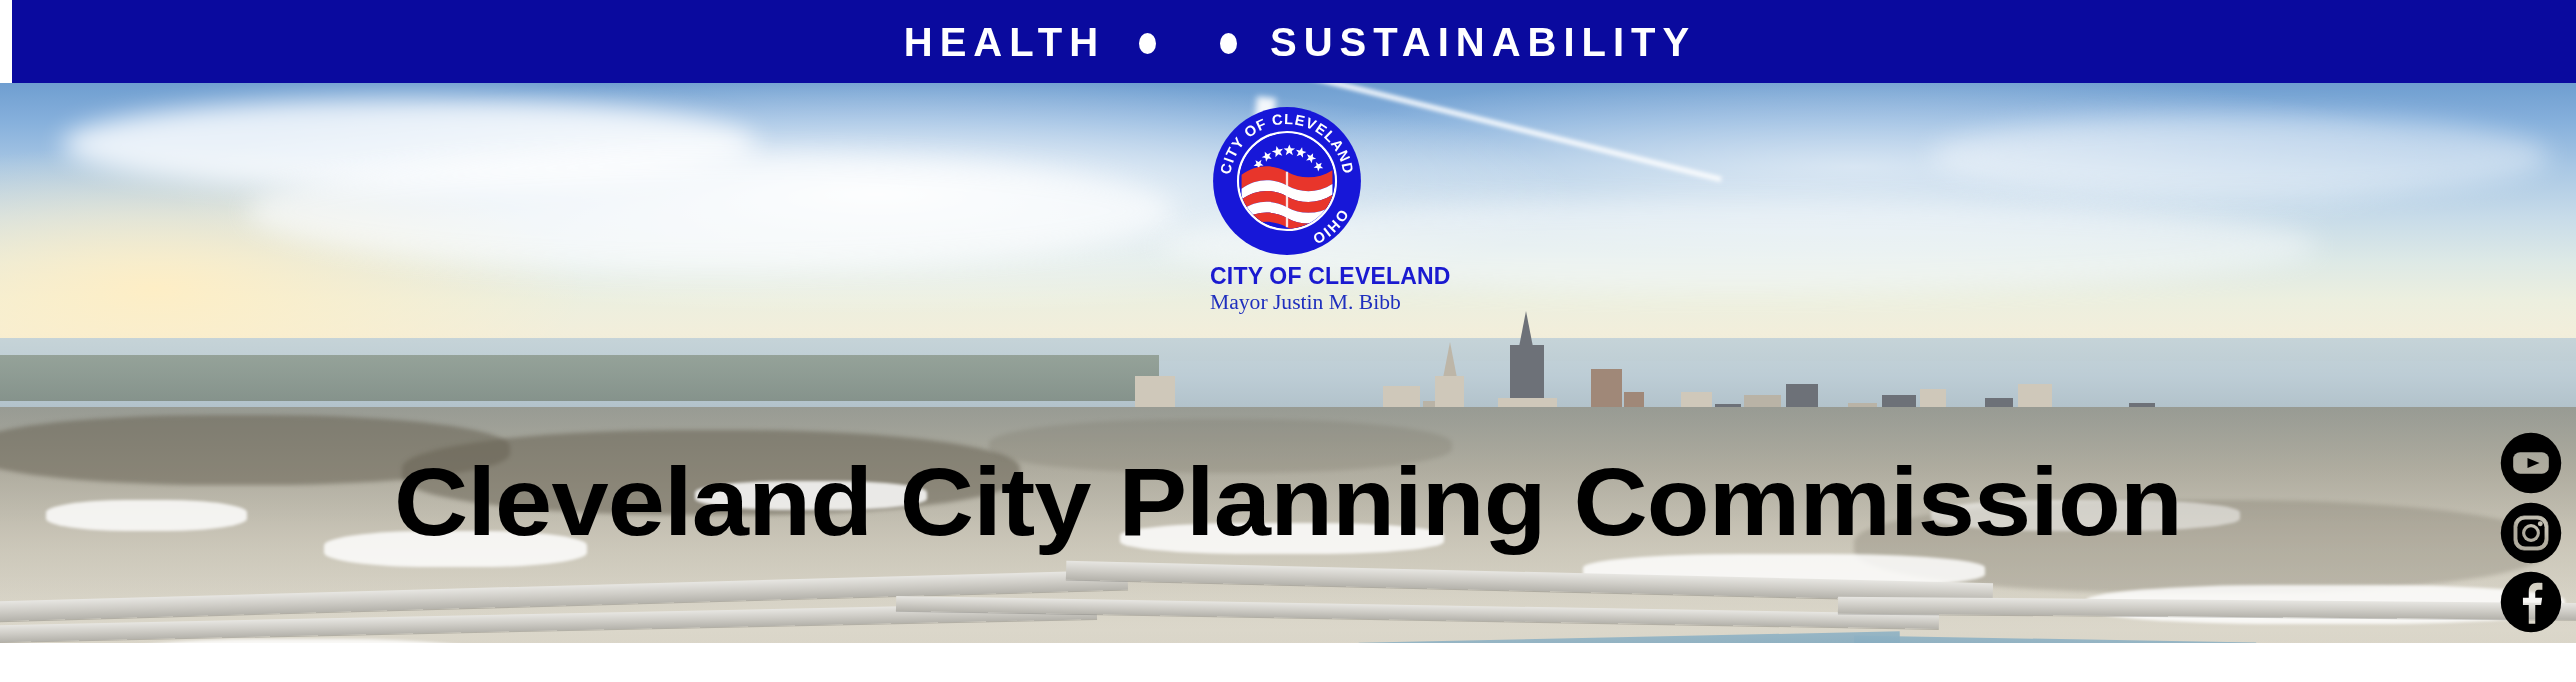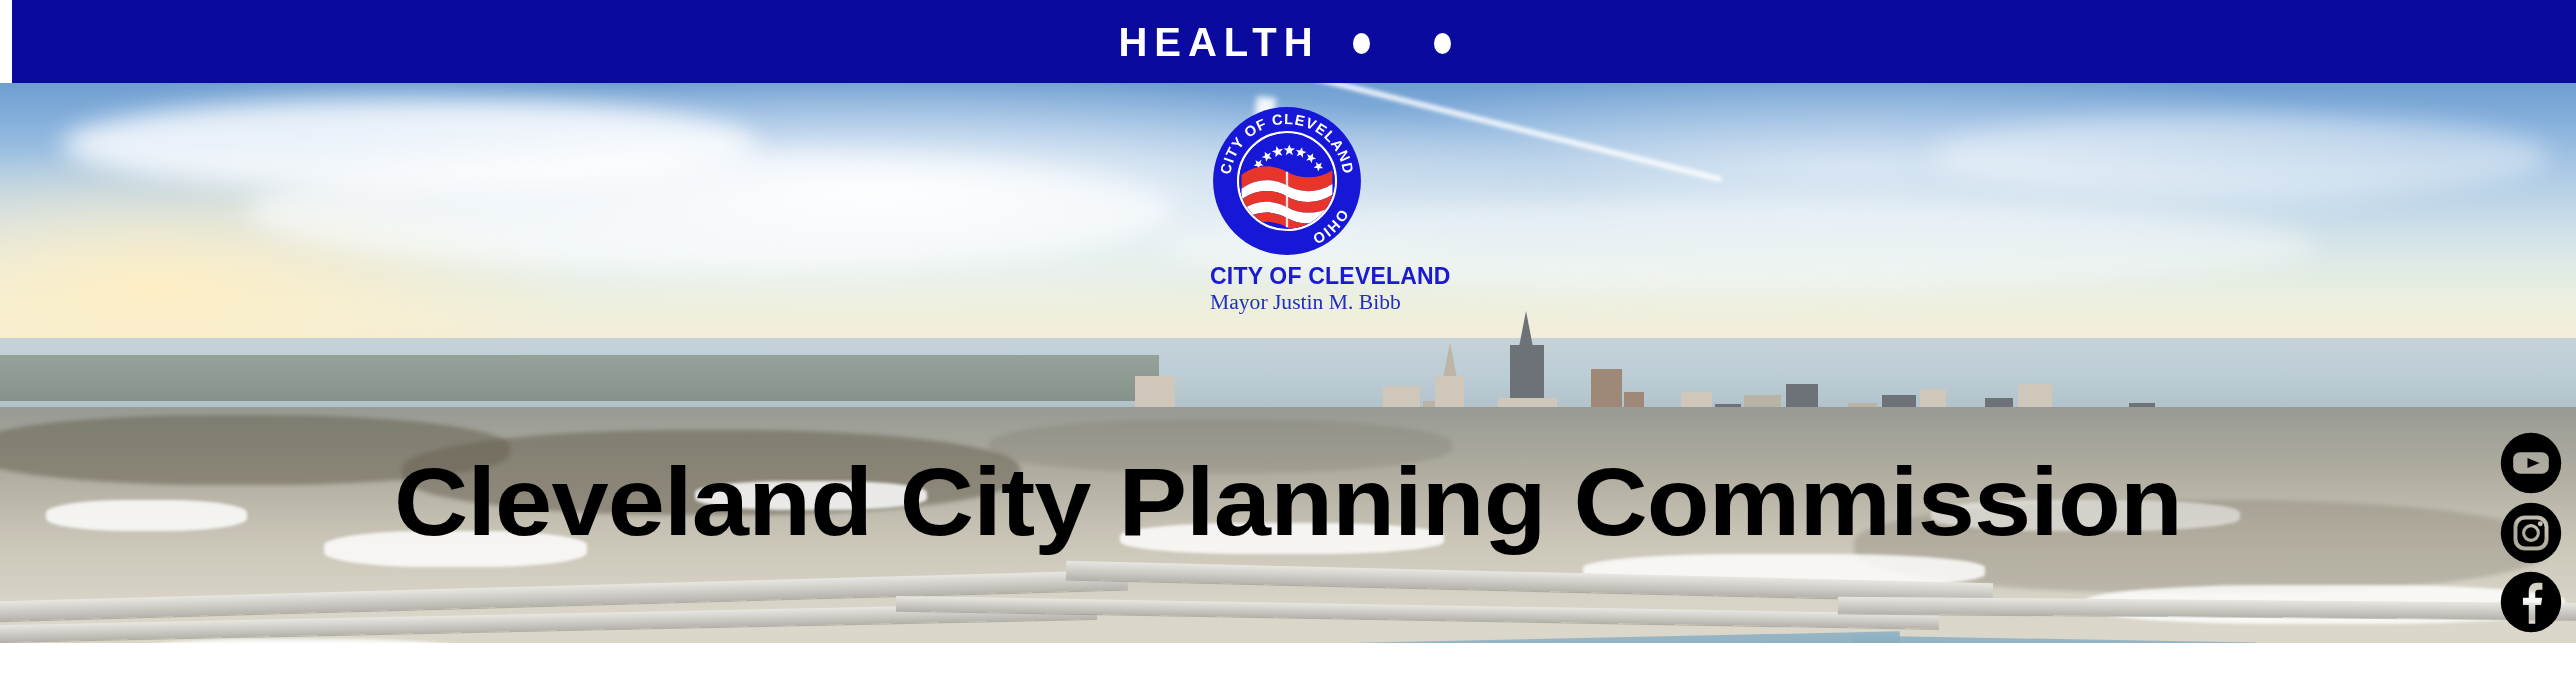--- a/index.html
+++ b/index.html
@@ -139,20 +139,21 @@
 </head>
 <body>
 
 <div class="page">
 
   <div class="tagbar">
     <div class="tagline">
       <span class="tag-word">HEALTH</span>
       <span class="tag-dot"></span>
       <span class="tag-dot"></span>
+      <span class="tag-word">SUSTAINABILITY</span>
     </div>
   </div>
 
   <div class="hero">
 
     <div class="sky"></div>
     <div class="cloud c1"></div>
     <div class="cloud c2"></div>
     <div class="cloud c3"></div>
     <div class="cloud c4"></div>

